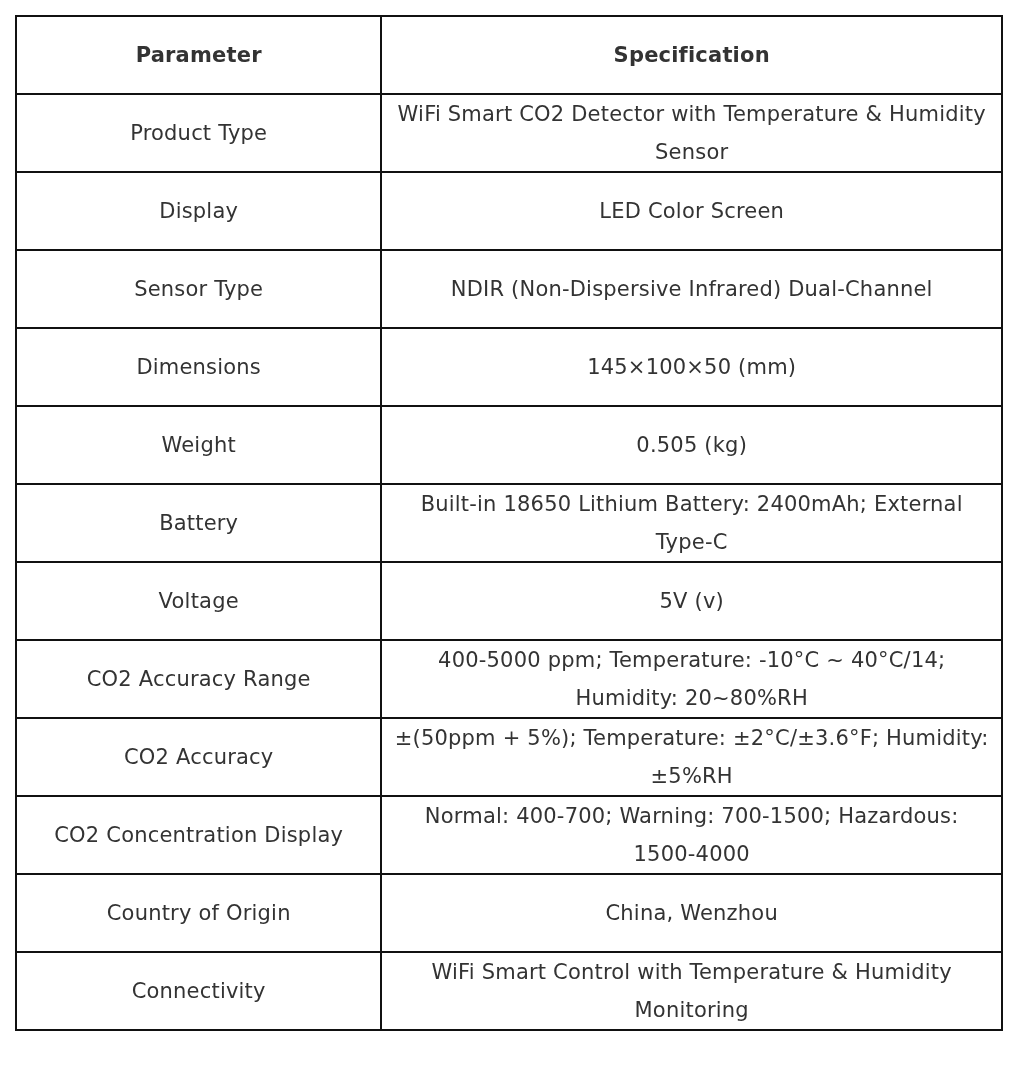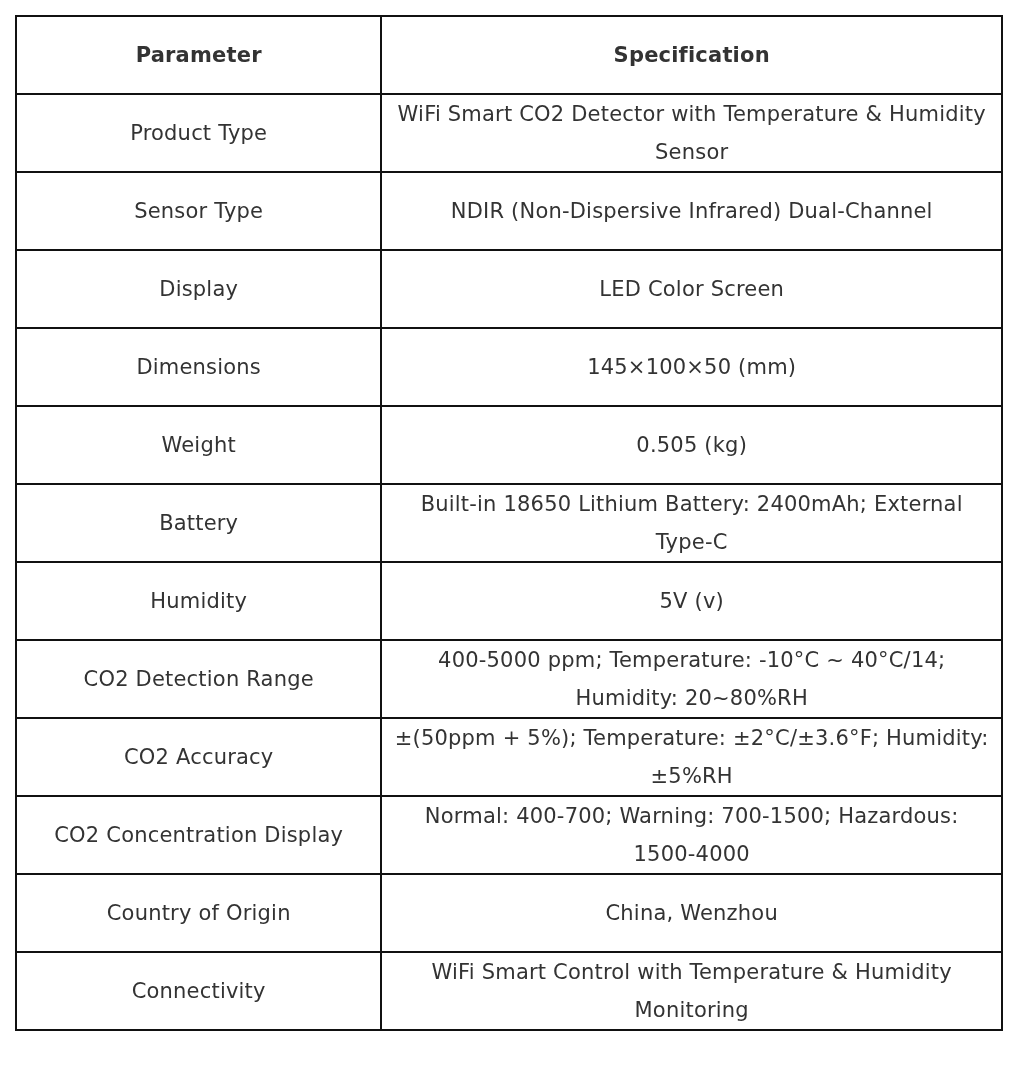--- a/index.html
+++ b/index.html
@@ -38,45 +38,45 @@
       <th>Parameter</th>
       <th>Specification</th>
     </tr>
   </thead>
   <tbody>
     <tr>
         <td>Product Type</td>
         <td>WiFi Smart CO2 Detector with Temperature &amp; Humidity Sensor</td>
       </tr>
     <tr>
+        <td>Display</td>
+        <td>LED Color Screen</td>
+      </tr>
+    <tr>
         <td>Sensor Type</td>
         <td>NDIR (Non-Dispersive Infrared) Dual-Channel</td>
-      </tr>
-    <tr>
-        <td>Display</td>
-        <td>LED Color Screen</td>
       </tr>
     <tr>
         <td>Dimensions</td>
         <td>145×100×50 (mm)</td>
       </tr>
     <tr>
         <td>Weight</td>
         <td>0.505 (kg)</td>
       </tr>
     <tr>
         <td>Battery</td>
         <td>Built-in 18650 Lithium Battery: 2400mAh; External Type-C</td>
       </tr>
     <tr>
-        <td>Humidity</td>
+        <td>Voltage</td>
         <td>5V (v)</td>
       </tr>
     <tr>
-        <td>CO2 Detection Range</td>
+        <td>CO2 Accuracy Range</td>
         <td>400-5000 ppm; Temperature: -10°C ~ 40°C/14; Humidity: 20~80%RH</td>
       </tr>
     <tr>
         <td>CO2 Accuracy</td>
         <td>±(50ppm + 5%); Temperature: ±2°C/±3.6°F; Humidity: ±5%RH</td>
       </tr>
     <tr>
         <td>CO2 Concentration Display</td>
         <td>Normal: 400-700; Warning: 700-1500; Hazardous: 1500-4000</td>
       </tr>

